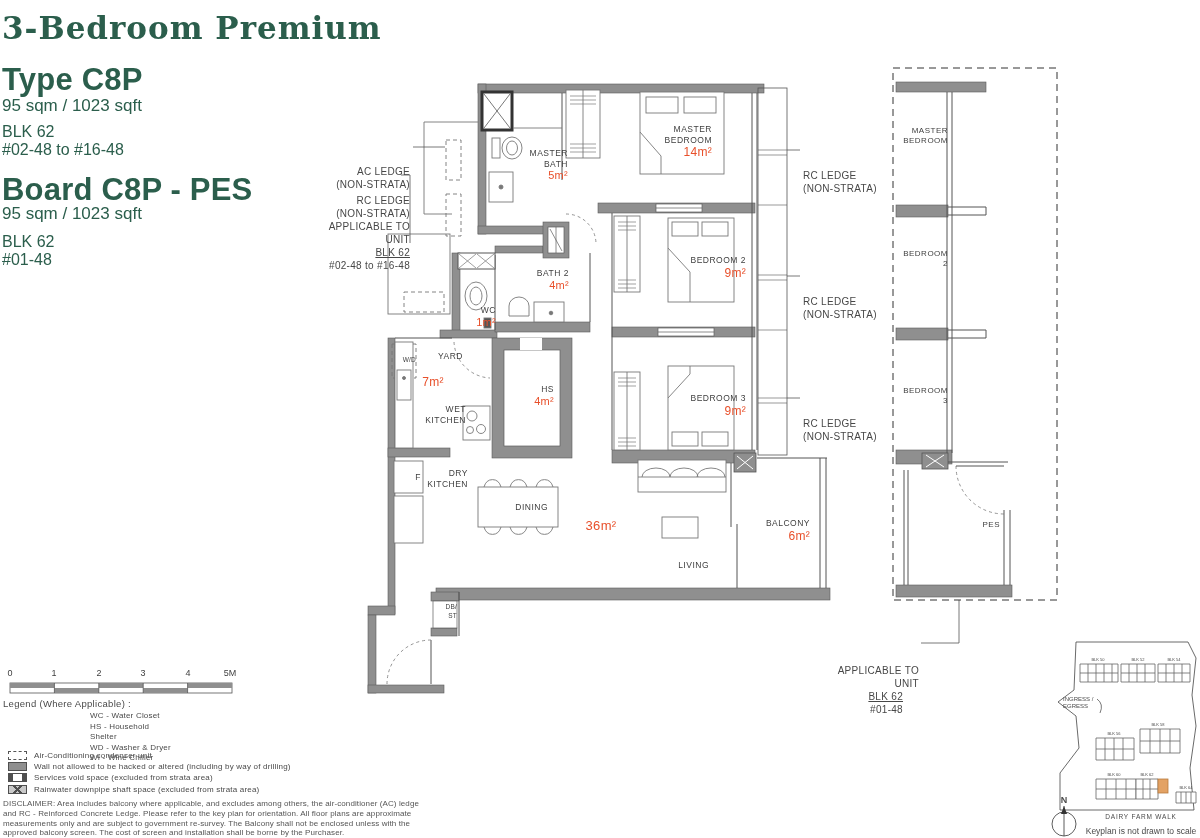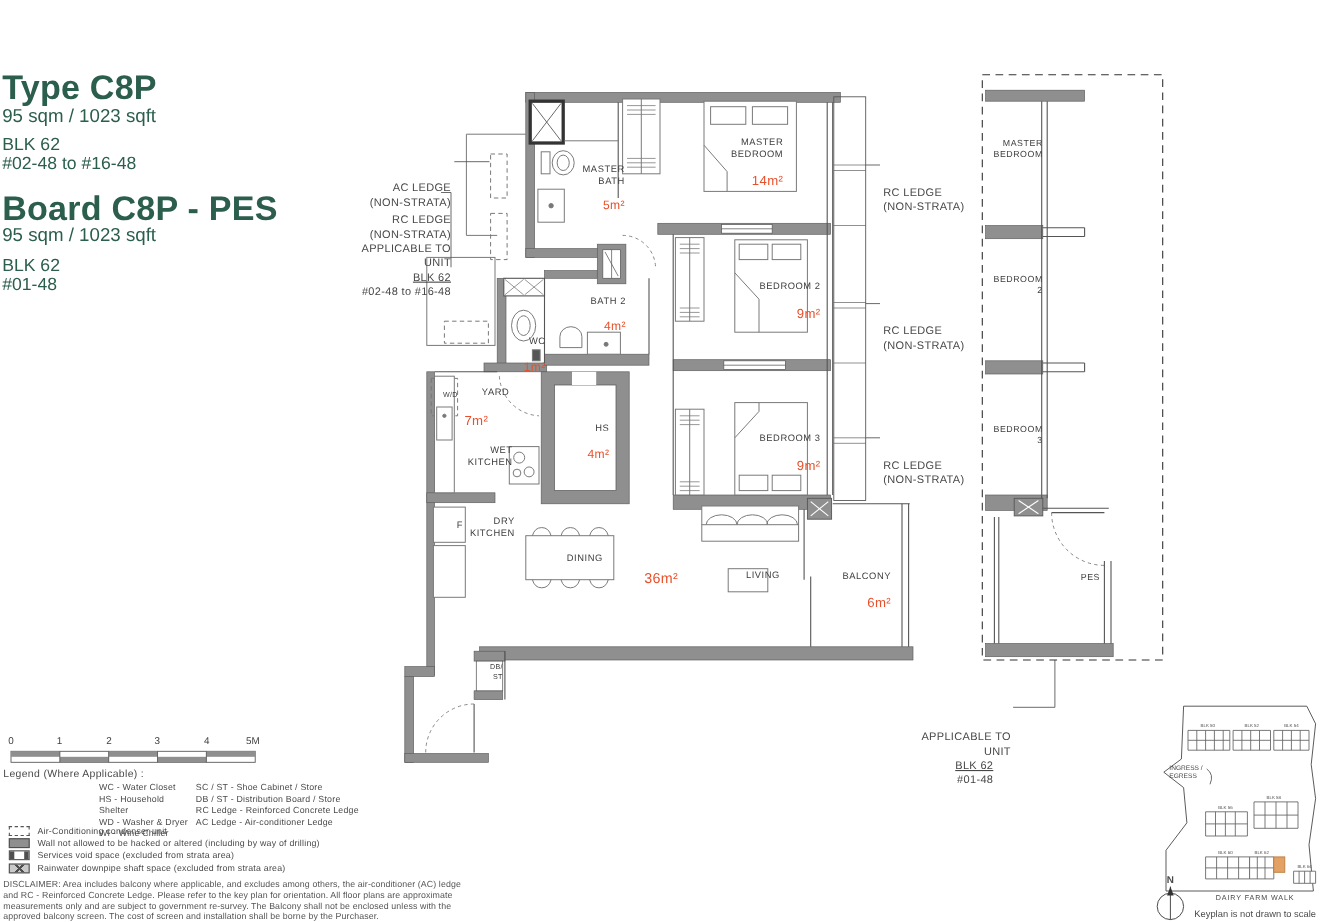--- a/index.html
+++ b/index.html
@@ -10,21 +10,21 @@
   
   .brand-title{position:absolute;left:2px;top:10px;font-family:"DejaVu Serif",serif;
     font-weight:bold;font-size:31px;color:#2b5e4c;letter-spacing:1px;}
   .type-head{position:absolute;left:2px;font-size:31px;font-weight:bold;color:#2b5e4c;letter-spacing:.2px;}
   .type-sub{position:absolute;left:2px;font-size:17px;color:#2b5e4c;}
   .type-blk{position:absolute;left:2px;font-size:16px;color:#2b5e4c;}
 
   
   .lbl{position:absolute;font-size:8.5px;color:#3e3e3e;letter-spacing:.5px;
        text-align:right;line-height:1.25;}
-  .lbl .area{display:block;color:#e8502b;font-size:11px;letter-spacing:.3px;margin-top:12px;} .lbl .area.md{font-size:12px;}
+  .lbl .area{display:block;color:#e8502b;font-size:11px;letter-spacing:.3px;margin-top:0px;} .lbl .area.md{font-size:12px;}
   .red{position:absolute;color:#e8502b;text-align:center;letter-spacing:.3px;}
   .tiny{font-size:6.5px;letter-spacing:.2px;}
 
   
   .callout{position:absolute;font-size:10px;color:#474747;letter-spacing:.3px;line-height:1.3;margin-top:25px;}
   .callout.r{text-align:right;} .callout .u{text-decoration:underline;}
   .callout span{display:block;}
 
   
   .scale-num{position:absolute;top:668px;width:20px;text-align:center;font-size:9px;color:#3e3e3e;}
@@ -290,20 +290,21 @@
     <path d="M1097,699 q7,5 3,14" stroke="#555" fill="none"></path>
 
     <g>
       <circle cx="1064" cy="824" r="12" stroke="#333"></circle>
       <line x1="1064" y1="806" x2="1064" y2="836" stroke="#333"></line>
       <polygon points="1064,806 1061,814 1067,814" fill="#333" stroke="none"></polygon>
     </g>
   </g>
 </svg>
 
+  <div class="brand-title">3-Bedroom Premium</div>
   <div class="type-head" style="top:62px">Type C8P</div>
   <div class="type-sub" style="top:96px">95 sqm / 1023 sqft</div>
   <div class="type-blk" style="top:123px">BLK 62</div>
   <div class="type-blk" style="top:141px">#02-48 to #16-48</div>
   <div class="type-head" style="top:172px">Board C8P - PES</div>
   <div class="type-sub" style="top:204px">95 sqm / 1023 sqft</div>
   <div class="type-blk" style="top:233px">BLK 62</div>
   <div class="type-blk" style="top:251px">#01-48</div>
 
   <div class="lbl" style="left:508px;top:148px;width:60px">
@@ -344,21 +345,21 @@
   <div class="lbl" style="left:395px;top:472px;width:26px">
     <span>F</span>
   </div>
   <div class="lbl" style="left:418px;top:468px;width:50px">
     <span>DRY KITCHEN</span>
   </div>
   <div class="lbl" style="left:488px;top:502px;width:60px">
     <span>DINING</span>
   </div>
   <div class="red" style="left:578px;top:518px;width:46px;font-size:13px">36m²</div>
-  <div class="lbl" style="left:654px;top:517px;width:55px">
+  <div class="lbl" style="left:654px;top:560px;width:55px">
     <span>LIVING</span>
   </div>
   <div class="lbl" style="left:748px;top:518px;width:62px">
     <span>BALCONY</span>
     <span class="area md">6m²</span>
   </div>
   <div class="lbl tiny" style="left:392px;top:356px;width:24px">
     <span>W/D</span>
   </div>
   <div class="lbl tiny" style="left:433px;top:603px;width:24px;line-height:1.35">
@@ -414,26 +415,20 @@
   <span class="scale-num" style="left:133px">3</span>
   <span class="scale-num" style="left:178px">4</span>
   <span class="scale-num" style="left:216px;width:28px">5M</span>
 
   <div class="legend-head">Legend (Where Applicable) :</div>
   <div class="legend-col" style="left:90px;width:88px">
     <div>WC - Water Closet</div>
     <div>HS - Household Shelter</div>
     <div>WD - Washer &amp; Dryer</div>
     <div>WI - Wine Chiller</div>
-  </div>
-  <div class="legend-col" style="left:178px;width:152px">
-    <div>SC / ST - Shoe Cabinet / Store</div>
-    <div>DB / ST - Distribution Board / Store</div>
-    <div>RC Ledge - Reinforced Concrete Ledge</div>
-    <div>AC Ledge - Air-conditioner Ledge</div>
   </div>
   <div class="sym-row" style="top:751px">
     <span class="ic ic-ac"></span><span>Air-Conditioning condenser unit</span>
   </div>
   <div class="sym-row" style="top:762px">
     <span class="ic ic-wall"></span><span>Wall not allowed to be hacked or altered (including by way of drilling)</span>
   </div>
   <div class="sym-row" style="top:773px">
     <span class="ic ic-void"></span><span>Services void space (excluded from strata area)</span>
   </div>

